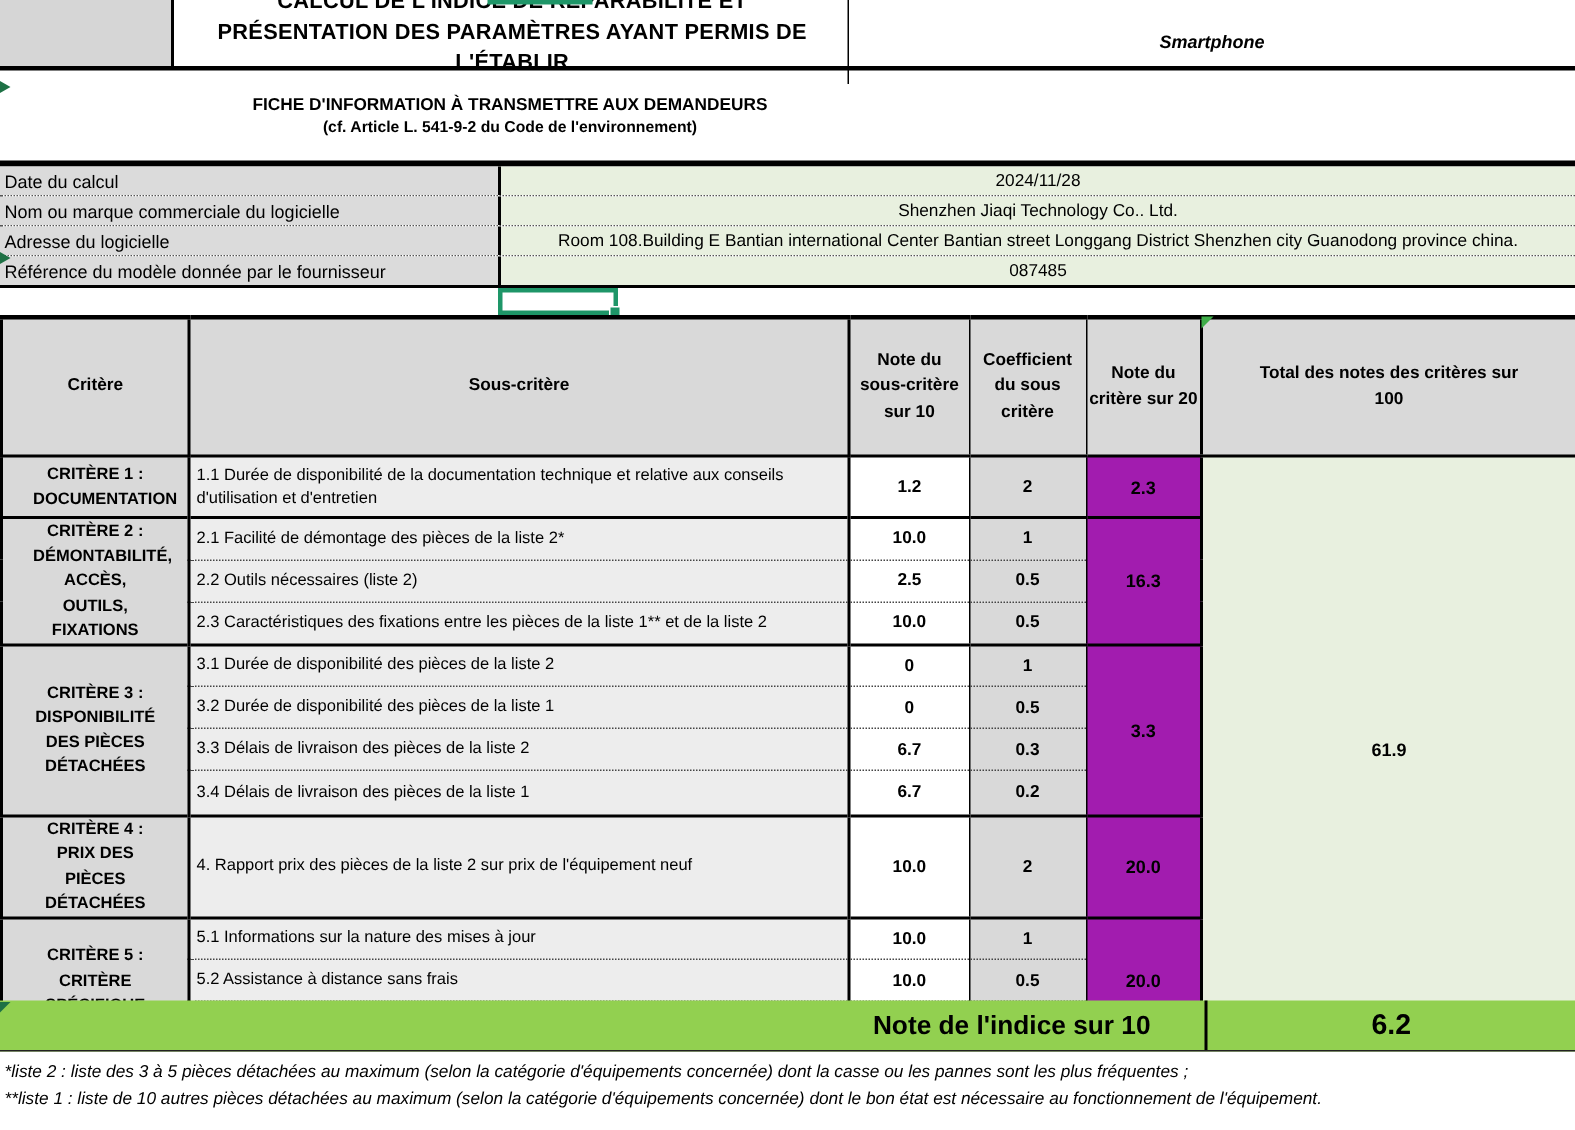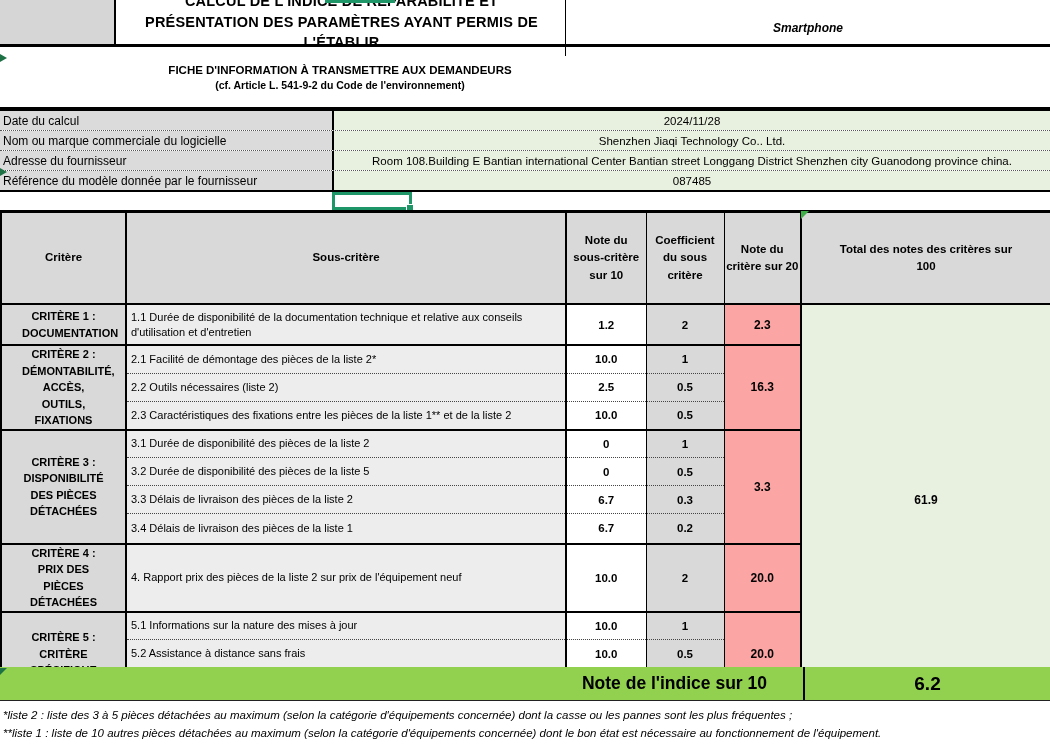--- a/index.html
+++ b/index.html
@@ -65,21 +65,21 @@
   .crit-table th.h-total{border-left:2.5px solid #000;border-right:2.5px solid #000;}
   .crit-table th .wrapcap{display:inline-block;width:190px;}
   .crit-table td{vertical-align:middle;}
   td.crit{
     background:#D9D9D9;font-weight:bold;text-align:center;line-height:1.5;
     border-left:2.5px solid #000;border-right:2.5px solid #000;padding:0 20px;
   }
   td.sub{background:#EDEDED;border-right:2.5px solid #000;padding:2px 4px 2px 4px;line-height:1.35;}
   td.note{background:#fff;text-align:center;font-weight:bold;font-size:11.5px;border-right:1.2px solid #000;}
   td.coef{background:#D9D9D9;text-align:center;font-weight:bold;font-size:11.5px;border-right:1.2px solid #000;}
-  td.n20{background:#fca5a5;text-align:center;font-weight:bold;font-size:12px;border-right:2.5px solid #000;}
+  td.n20{background:#a21caf;text-align:center;font-weight:bold;font-size:12px;border-right:2.5px solid #000;}
   td.total{background:#E8F0DF;text-align:center;font-weight:bold;font-size:12px;border-right:2.5px solid #000;}
   tr.blk > td{border-top:2.5px solid #000;}
   tr.dot > td{border-top:1px dotted #444;}
   .crit-table tbody tr:last-child > td{border-bottom:2.5px solid #000;}
   tr.rh41{height:41px;} tr.rh28{height:28px;} tr.rh30{height:30px;} tr.rh44{height:60px;}
   
   .score-bar{
     position:absolute;left:0;top:667px;width:1050px;height:34px;background:#92D050;
     display:flex;box-sizing:border-box;border-bottom:1.5px solid #222;
   }
@@ -122,21 +122,21 @@
   <div class="info">
     <div class="info-row">
       <div class="info-label">Date du calcul</div>
       <div class="info-value">2024/11/28</div>
     </div>
     <div class="info-row">
       <div class="info-label">Nom ou marque commerciale du logicielle</div>
       <div class="info-value">Shenzhen Jiaqi Technology Co.. Ltd.</div>
     </div>
     <div class="info-row">
-      <div class="info-label">Adresse du fournisseur</div>
+      <div class="info-label">Adresse du logicielle</div>
       <div class="info-value">Room 108.Building E Bantian international Center Bantian street Longgang District Shenzhen city Guanodong province china.</div>
     </div>
     <div class="info-row">
       <div class="info-label">Référence du modèle donnée par le fournisseur</div>
       <div class="info-value">087485</div>
     </div>
   </div>
 
   <div class="sel-cell"></div>
 
@@ -189,21 +189,21 @@
       </tr>
 
       <tr class="blk rh28">
         <td class="crit" rowspan="4">CRITÈRE 3 : DISPONIBILITÉ DES PIÈCES DÉTACHÉES</td>
         <td class="sub">3.1 Durée de disponibilité des pièces de la liste 2</td>
         <td class="note">0</td>
         <td class="coef">1</td>
         <td class="n20" rowspan="4">3.3</td>
       </tr>
       <tr class="dot rh28">
-        <td class="sub">3.2 Durée de disponibilité des pièces de la liste 5</td>
+        <td class="sub">3.2 Durée de disponibilité des pièces de la liste 1</td>
         <td class="note">0</td>
         <td class="coef">0.5</td>
       </tr>
       <tr class="dot rh28">
         <td class="sub">3.3 Délais de livraison des pièces de la liste 2</td>
         <td class="note">6.7</td>
         <td class="coef">0.3</td>
       </tr>
       <tr class="dot rh30">
         <td class="sub">3.4 Délais de livraison des pièces de la liste 1</td>

